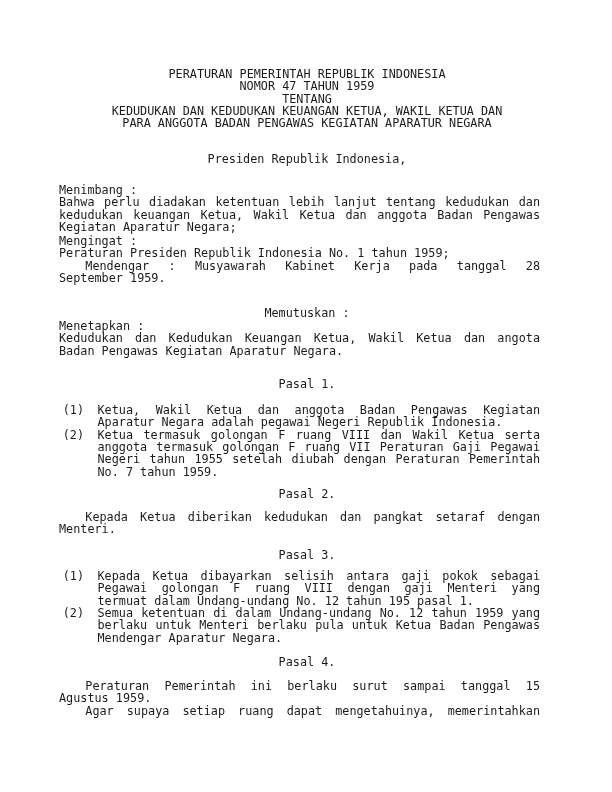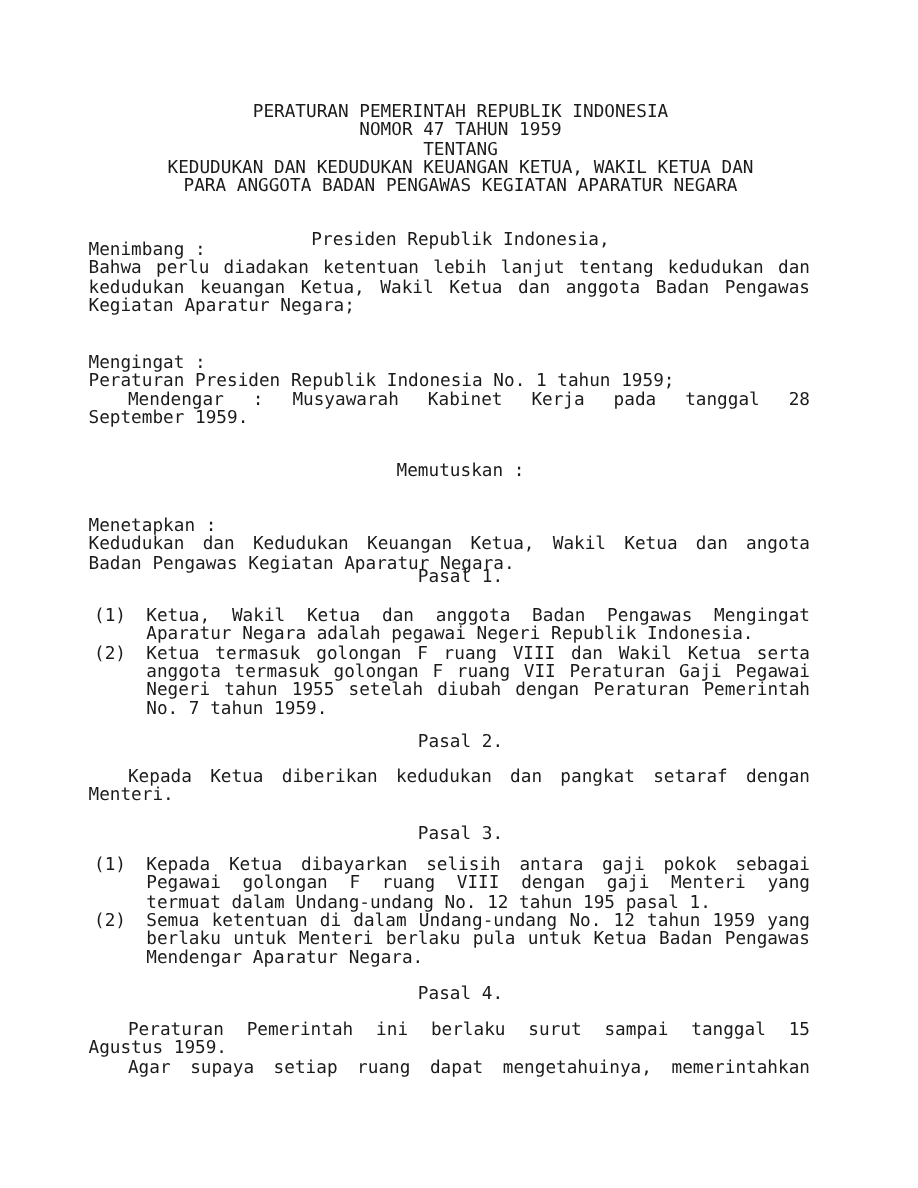--- a/index.html
+++ b/index.html
@@ -32,52 +32,52 @@
     <div class="ln">NOMOR 47 TAHUN 1959</div>
     <div class="ln">TENTANG</div>
     <div class="ln">KEDUDUKAN DAN KEDUDUKAN KEUANGAN KETUA, WAKIL KETUA DAN</div>
     <div class="ln">PARA ANGGOTA BADAN PENGAWAS KEGIATAN APARATUR NEGARA</div>
   </div>
 
   <div class="blk ctr" style="top:153px">
     <div class="ln">Presiden Republik Indonesia,</div>
   </div>
 
-  <div class="blk" style="top:160px">
+  <div class="blk" style="top:184px">
     <div class="ln">Menimbang :</div>
     <div class="ln j">Bahwa perlu diadakan ketentuan lebih lanjut tentang kedudukan dan</div>
     <div class="ln j">kedudukan keuangan Ketua, Wakil Ketua dan anggota Badan Pengawas</div>
     <div class="ln">Kegiatan Aparatur Negara;</div>
   </div>
 
   <div class="blk" style="top:235px">
     <div class="ln">Mengingat :</div>
     <div class="ln">Peraturan Presiden Republik Indonesia No. 1 tahun 1959;</div>
     <div class="ln j ind">Mendengar : Musyawarah Kabinet Kerja pada tanggal 28</div>
     <div class="ln">September 1959.</div>
   </div>
 
   <div class="blk ctr" style="top:307px">
     <div class="ln">Memutuskan :</div>
   </div>
 
-  <div class="blk" style="top:344px">
+  <div class="blk" style="top:320px">
     <div class="ln">Menetapkan :</div>
     <div class="ln j">Kedudukan dan Kedudukan Keuangan Ketua, Wakil Ketua dan angota</div>
     <div class="ln">Badan Pengawas Kegiatan Aparatur Negara.</div>
   </div>
 
   <div class="blk ctr" style="top:378px">
     <div class="ln">Pasal 1.</div>
   </div>
 
   <div class="blk" style="top:404px">
     <div class="li">
       <span class="mk">(1)</span>
-      <div class="ln j">Ketua, Wakil Ketua dan anggota Badan Pengawas Mengingat</div>
+      <div class="ln j">Ketua, Wakil Ketua dan anggota Badan Pengawas Kegiatan</div>
       <div class="ln">Aparatur Negara adalah pegawai Negeri Republik Indonesia.</div>
     </div>
     <div class="li">
       <span class="mk">(2)</span>
       <div class="ln j">Ketua termasuk golongan F ruang VIII dan Wakil Ketua serta</div>
       <div class="ln j">anggota termasuk golongan F ruang VII Peraturan Gaji Pegawai</div>
       <div class="ln j">Negeri tahun 1955 setelah diubah dengan Peraturan Pemerintah</div>
       <div class="ln">No. 7 tahun 1959.</div>
     </div>
   </div>

